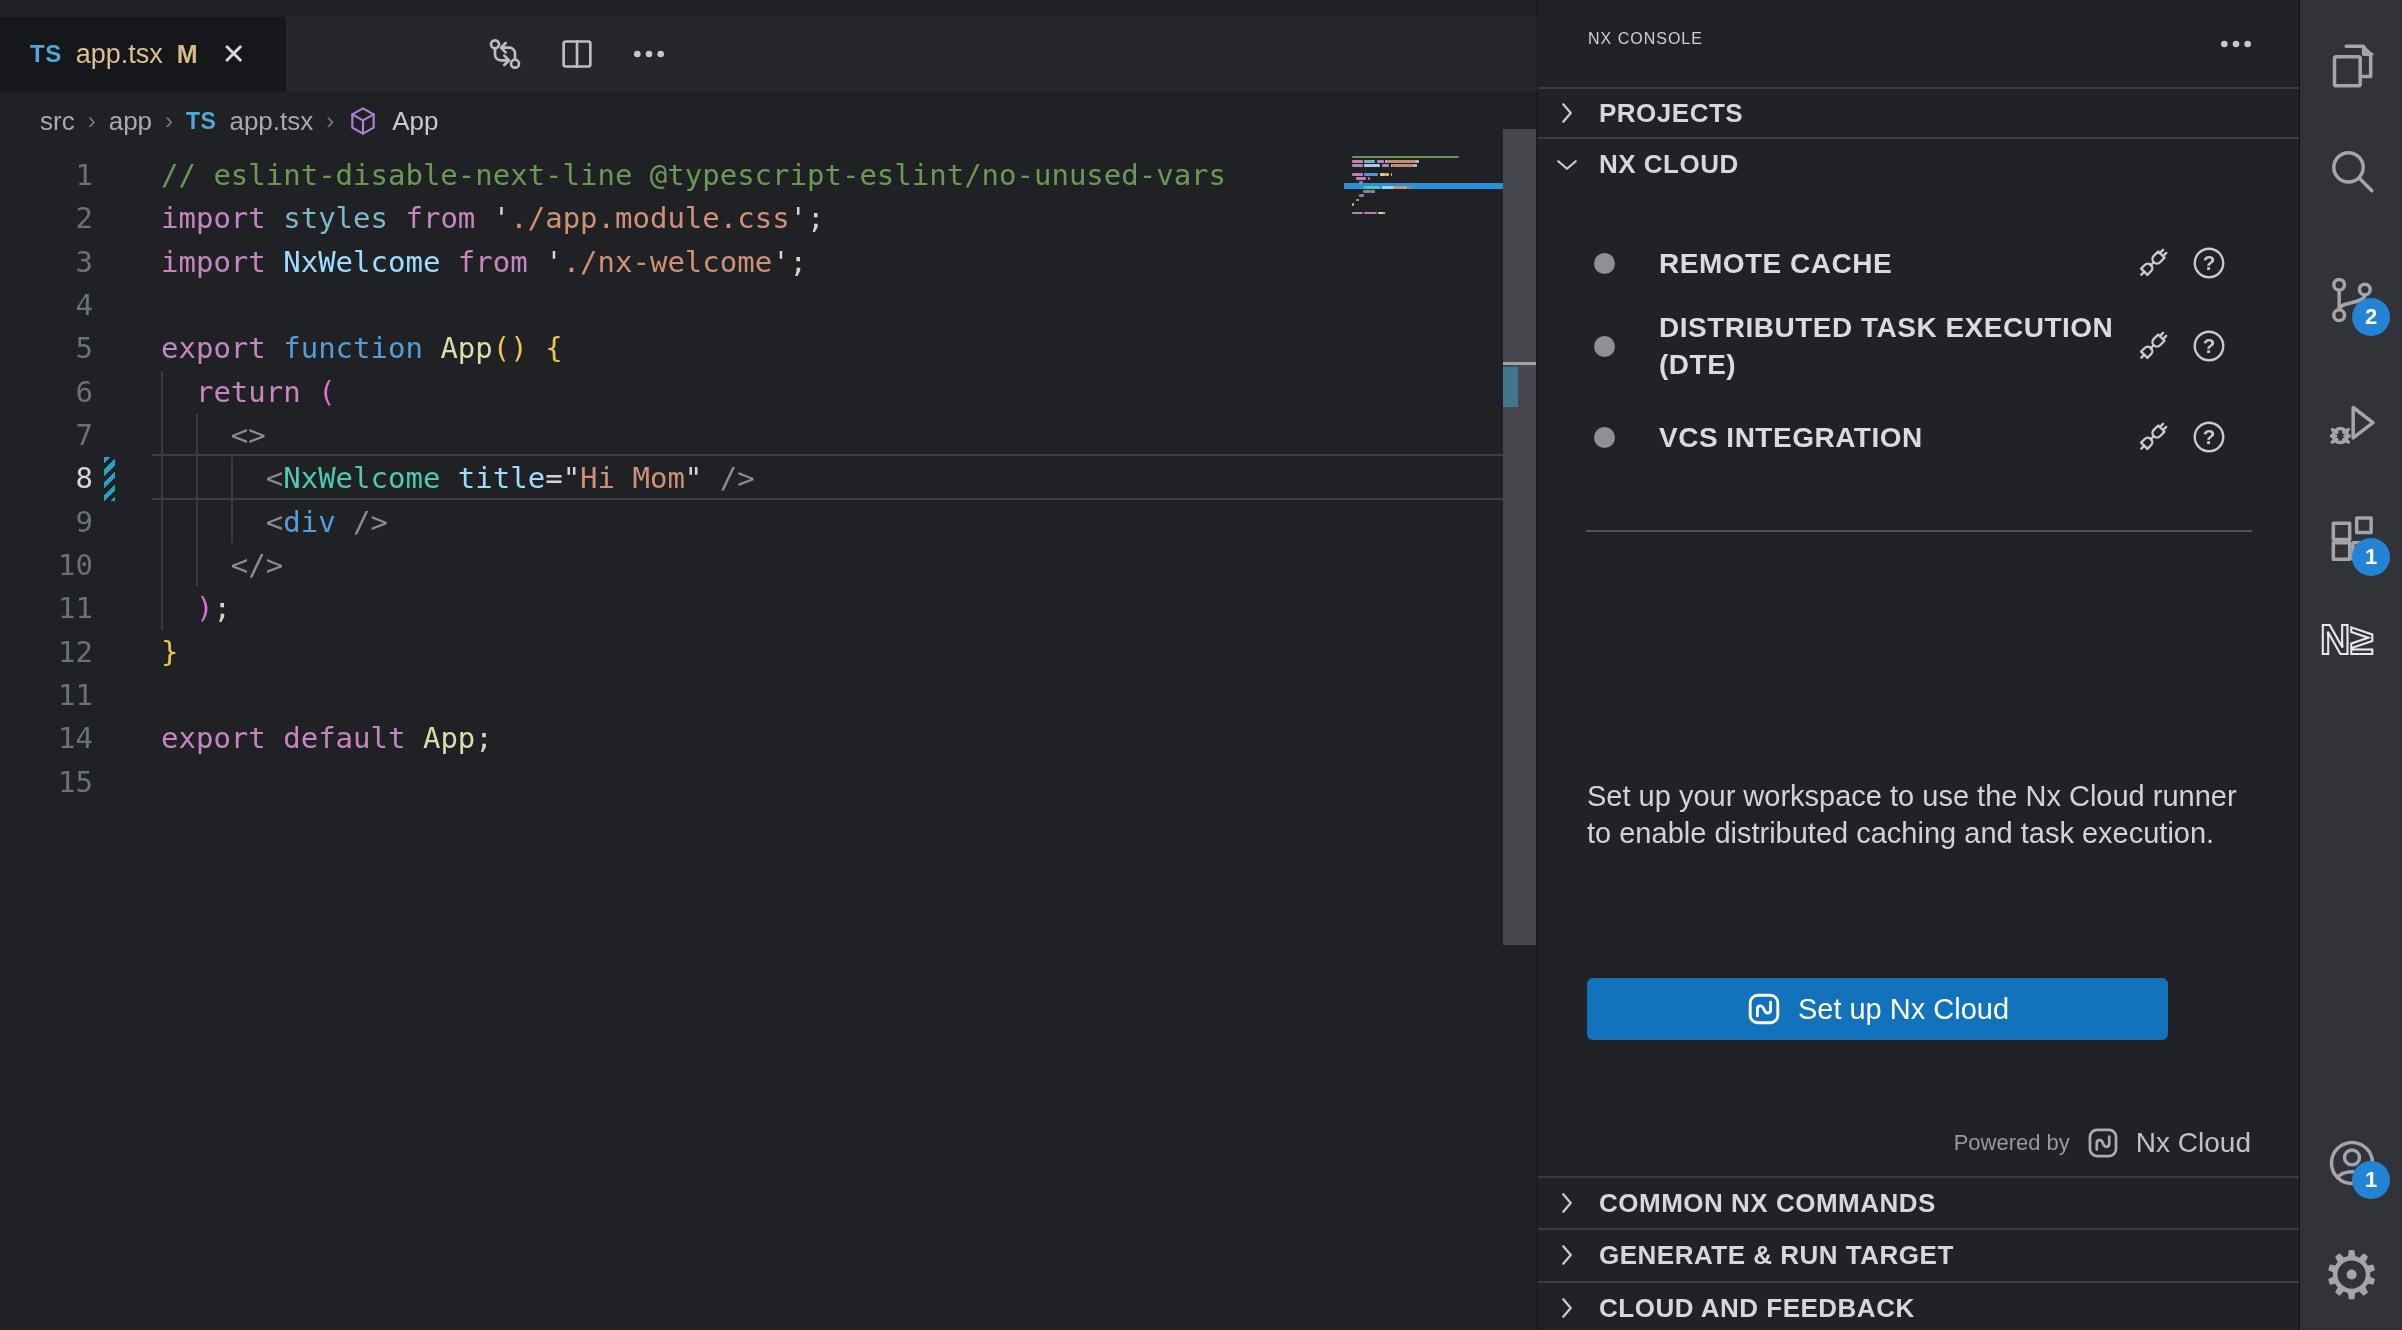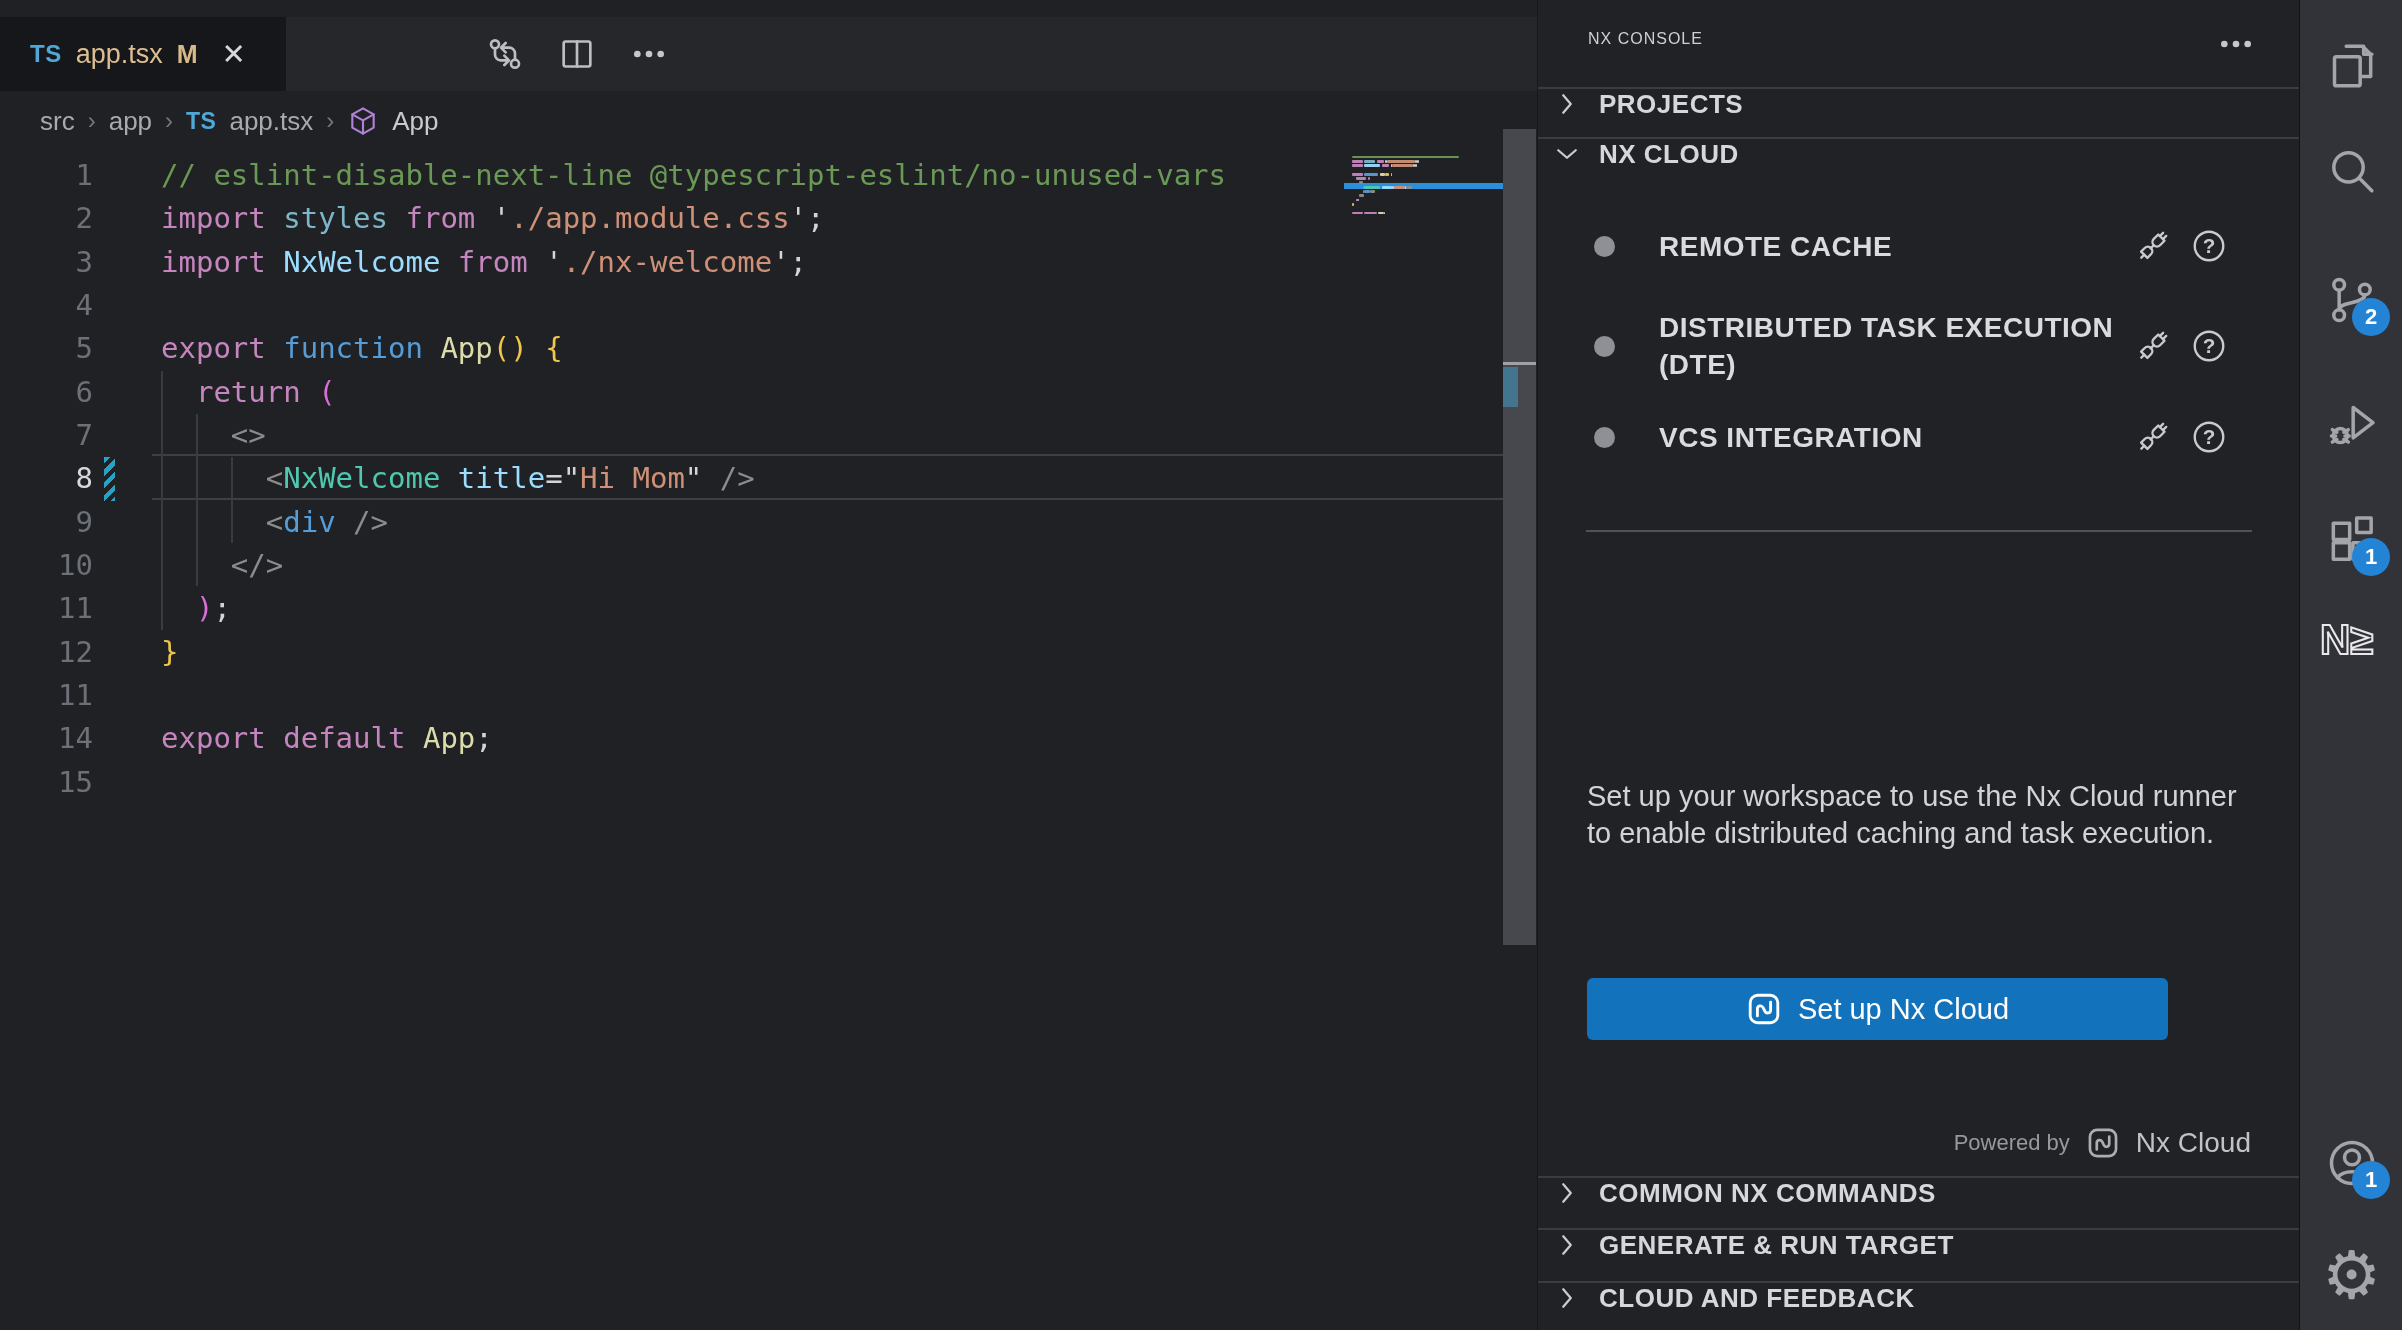--- a/index.html
+++ b/index.html
@@ -44,21 +44,21 @@
   #vscroll{left:1503px;top:112px;width:33px;height:816px;background:#47484D;}
   #ov-cursor{left:0;top:233px;width:33px;height:3px;background:#A0A1A5;position:absolute;}
   #ov-mod{left:0;top:238px;width:15px;height:40px;background:#44758F;position:absolute;}
 
   
   #panel{left:1537px;top:0;width:762px;height:1330px;background:#212226;border-left:1px solid #16171A;box-sizing:border-box;color:#D3D4D7;}
   #panel-header{left:0;top:0;width:762px;height:87px;}
   #panel-title{left:50px;top:30px;font-size:16px;letter-spacing:1px;color:#CFCFD4;}
   #panel-menu{right:44px;top:24px;}
   .sec-hr{left:0;width:762px;height:2px;background:#3B3C41;}
-  .sec-row{left:0;width:762px;display:flex;gap:17px;padding-left:14px;box-sizing:border-box;cursor:pointer;}
+  .sec-row{left:0;width:762px;display:flex;align-items:center;gap:17px;padding-left:14px;box-sizing:border-box;cursor:pointer;}
   .sec-label{font-weight:bold;font-size:26px;letter-spacing:.5px;color:#D6D7DB;}
   .chev{flex:0 0 auto;}
 
   .nxc-item{left:0;width:762px;display:flex;align-items:center;}
   .bullet{position:absolute;left:56px;width:21px;height:21px;border-radius:50%;background:#8F9095;}
   .item-label{position:absolute;left:121px;width:462px;font-weight:bold;font-size:28px;letter-spacing:.5px;line-height:37px;color:#DADBDE;}
   .item-ic{position:absolute;cursor:pointer;}
   .plug-pos{left:596px;}
   .help-pos{left:652px;}
 
@@ -264,21 +264,21 @@
   <div class="abs sec-hr" style="top:137px"></div>
   <div class="abs sec-row" style="top:139px;height:51px">
     <span class="chev">
       <svg width="30" height="30" viewBox="0 0 24 24" class="ic" stroke="#CCCCD0" stroke-width="1.8">
           <path d="M5 9 l7 6 7 -6"></path>
         </svg>
     </span>
     <span class="sec-label">NX CLOUD</span>
   </div>
 
-  <div class="abs nxc-item" style="top:219px;height:54px">
+  <div class="abs nxc-item" style="top:236px;height:54px">
     <span class="bullet"></span>
     <span class="item-label">REMOTE CACHE</span>
     <span class="item-ic plug-pos">
       <svg width="38" height="38" viewBox="0 0 24 24" class="ic" stroke="#C9CACD" stroke-width="1.5">
         <g transform="rotate(45 12 12)">
             <path d="M9.2 4.5 h5.6 v4 a2.8 2.8 0 0 1 -5.6 0 z"></path>
         <line x1="10.6" y1="1.6" x2="10.6" y2="4.5"></line>
             <line x1="13.4" y1="1.6" x2="13.4" y2="4.5"></line>
         <line x1="12" y1="11.3" x2="12" y2="14.2"></line>
         <path d="M9.2 19.8 h5.6 v-3.2 a2.8 2.8 0 0 0 -5.6 0 z"></path>

